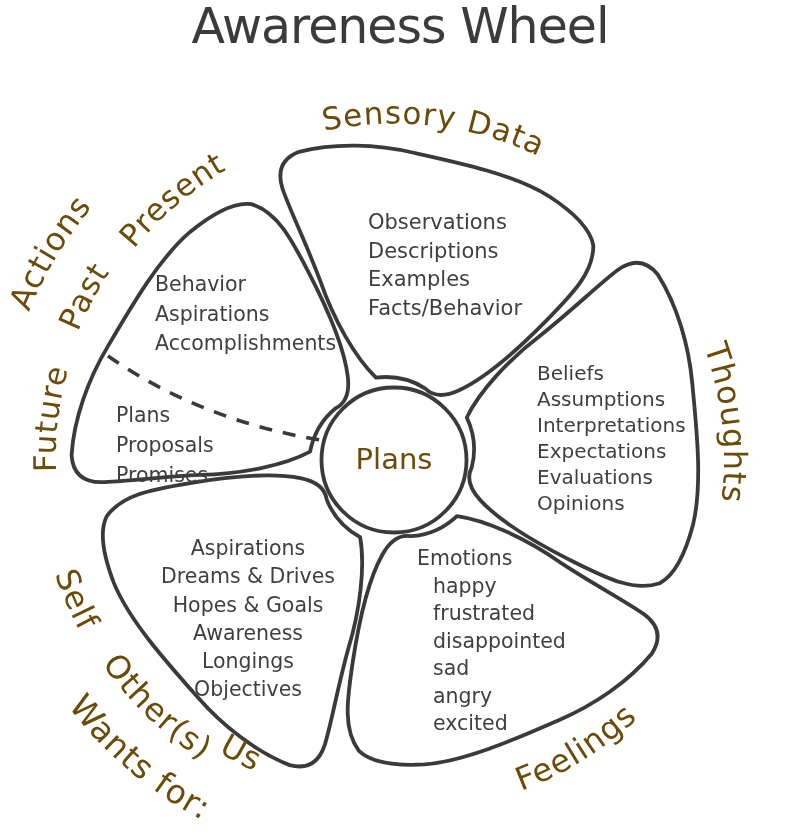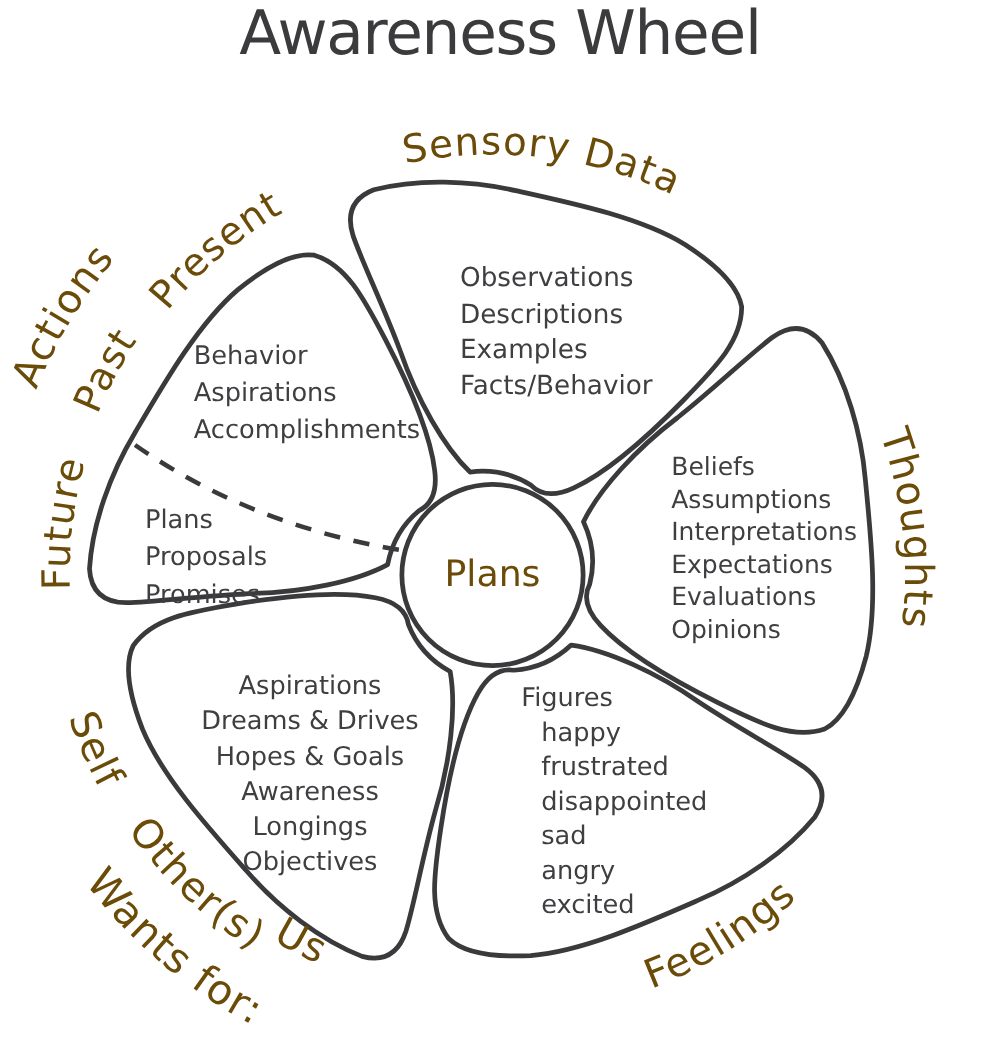--- a/index.html
+++ b/index.html
@@ -109,21 +109,21 @@
   <div class="tblock thoughts-list">
     <div>Beliefs</div>
     <div>Assumptions</div>
     <div>Interpretations</div>
     <div>Expectations</div>
     <div>Evaluations</div>
     <div>Opinions</div>
   </div>
 
   <div class="tblock feelings-block">
-    <div>Figures</div>
+    <div>Emotions</div>
     <div class="indent">happy</div>
     <div class="indent">frustrated</div>
     <div class="indent">disappointed</div>
     <div class="indent">sad</div>
     <div class="indent">angry</div>
     <div class="indent">excited</div>
   </div>
 
   <div class="tblock wants-list">
     <div>Aspirations</div>

